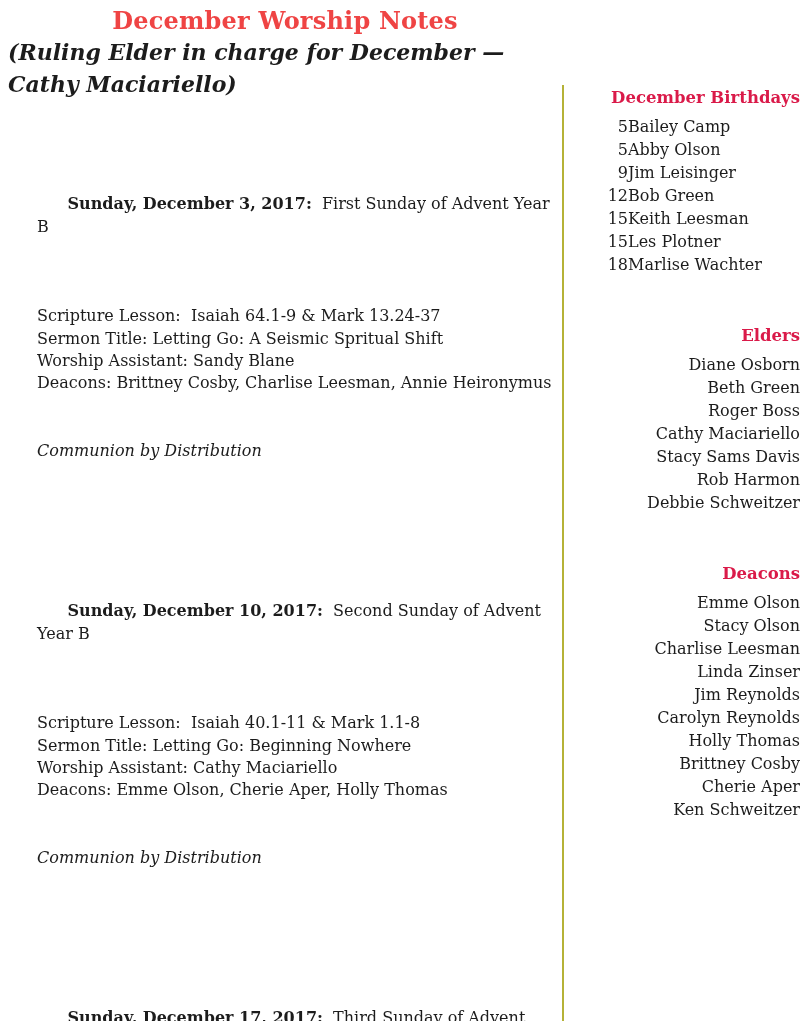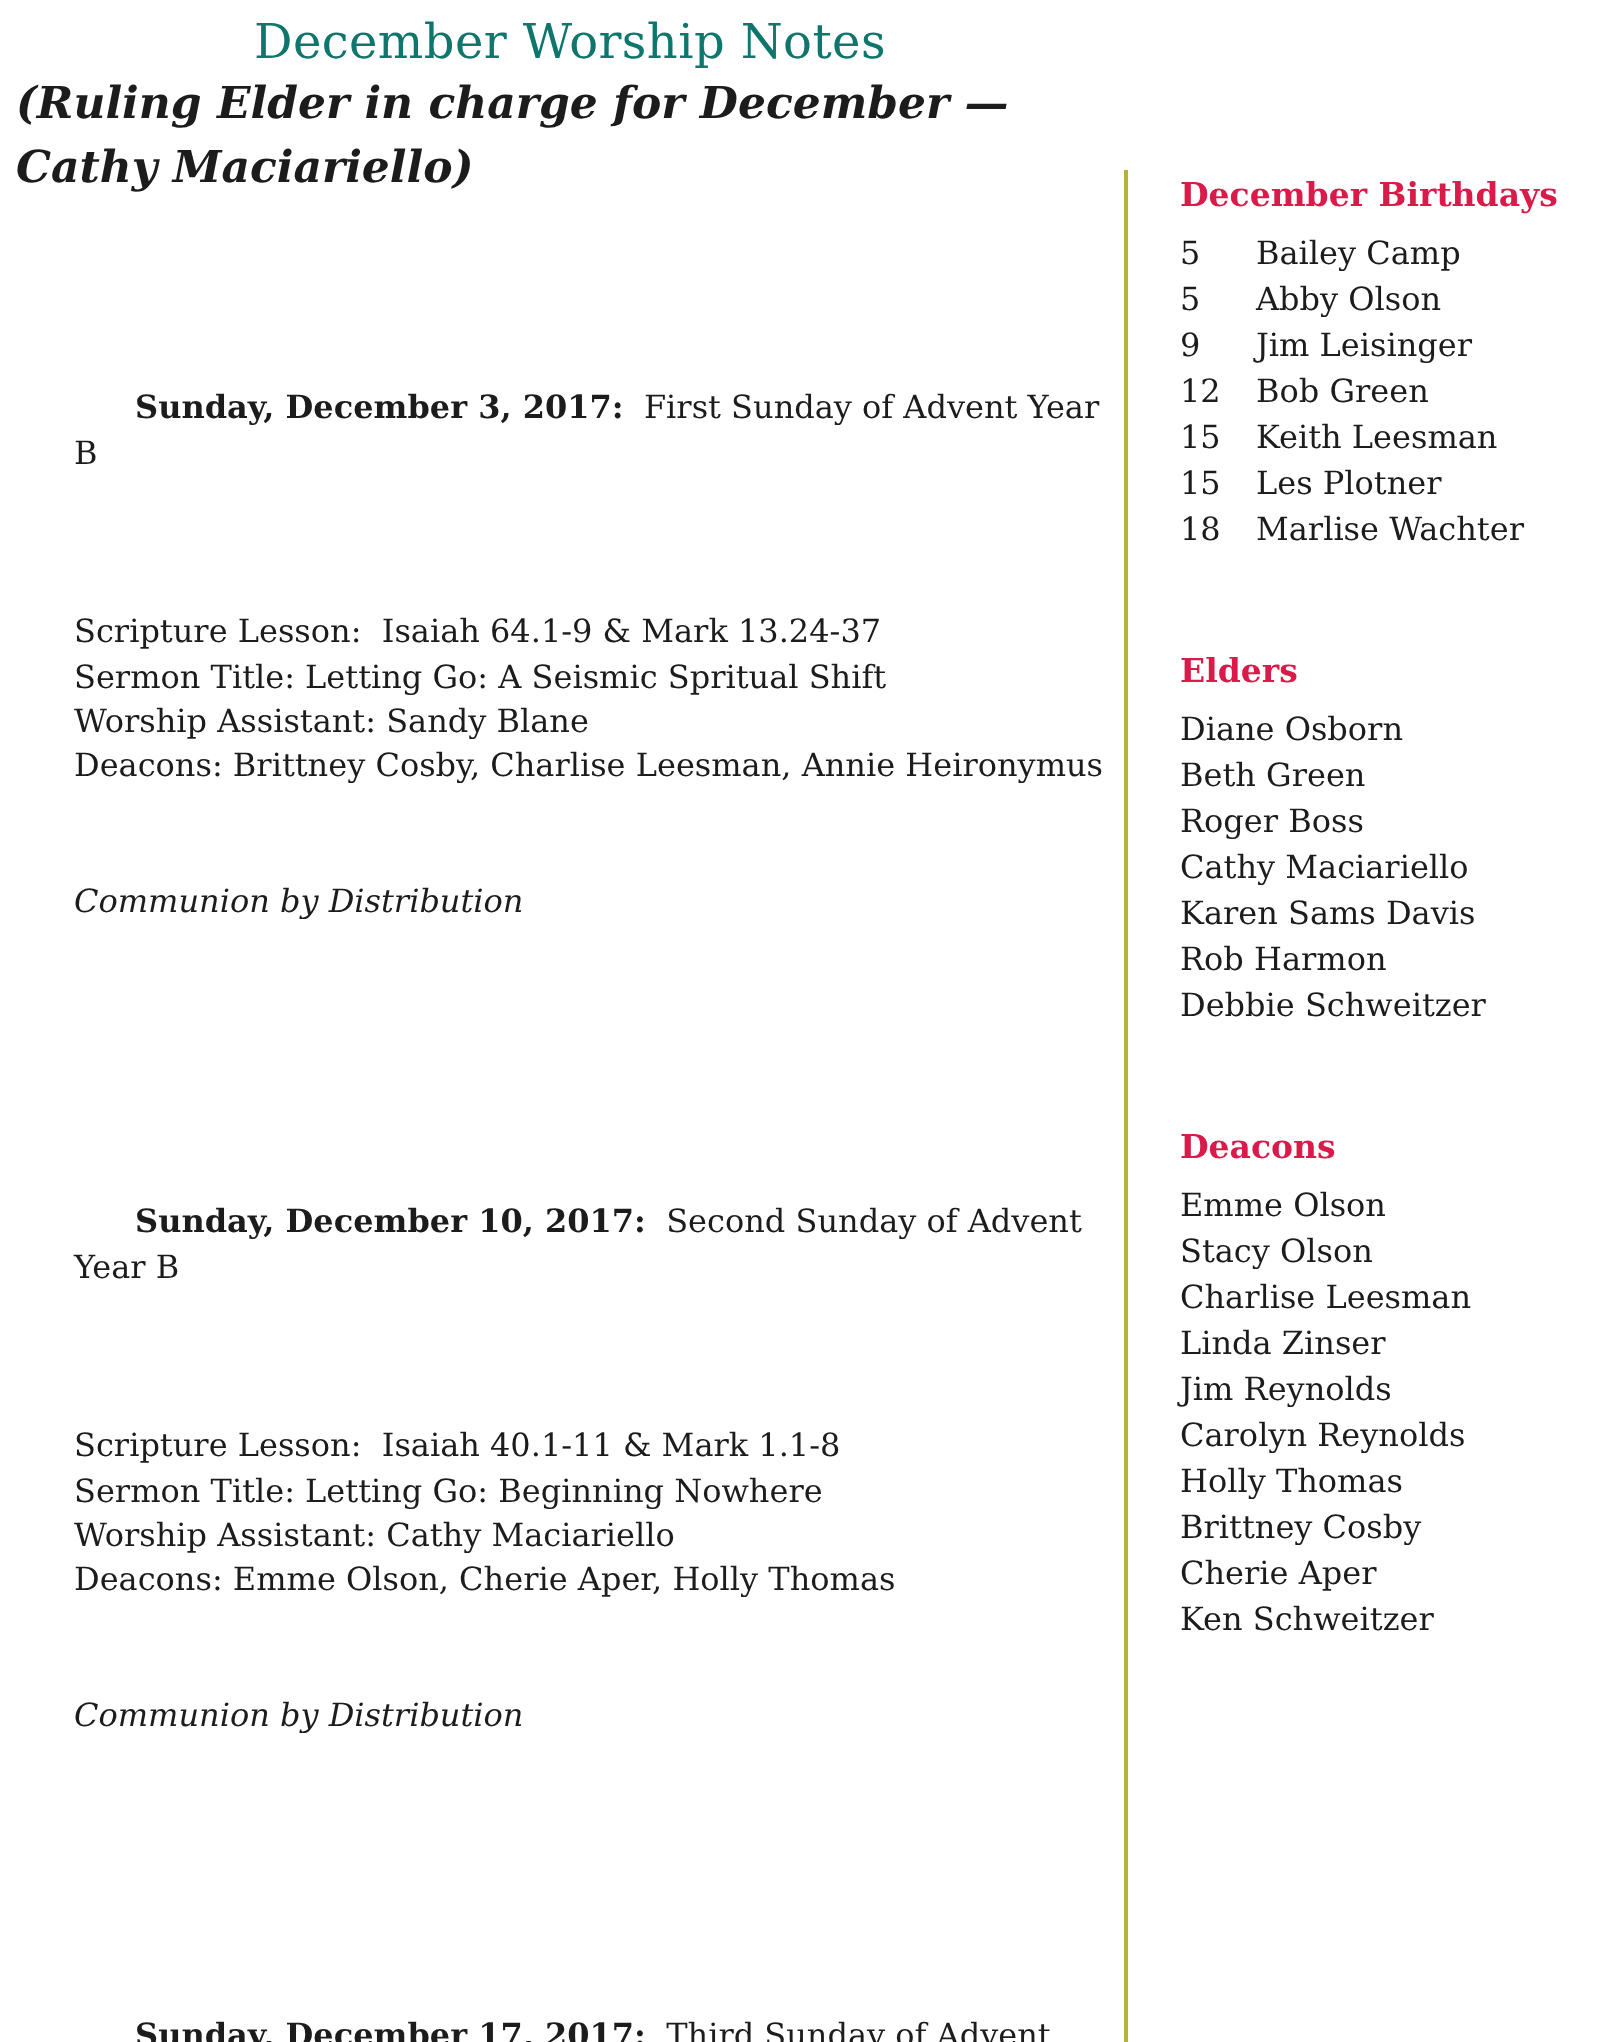--- a/index.html
+++ b/index.html
@@ -12,22 +12,22 @@
     overflow: hidden;
   }
   .page {
     display: flex;
     height: 100%;
     padding: 6px 0 0 8px;
   }
   .left-col { width: 554px; flex: 0 0 554px; }
   .page-title {
     font-size: 24px;
-    font-weight: normal;
-    color: #0f766e;
+    font-weight: bold;
+    color: #ef4444;
     text-align: center;
     line-height: 30px;
     letter-spacing: 0.2px;
   }
   .page-subtitle {
     font-size: 22px;
     font-weight: bold;
     font-style: italic;
     line-height: 32px;
     white-space: pre-wrap;
@@ -46,20 +46,21 @@
     flex: 0 0 2px;
     width: 2px;
     background: #b5b237;
     margin-top: 79px;
   }
   .right-col {
     flex: 1;
     padding: 80px 0 0 26px;
     font-size: 16px;
     line-height: 23px;
+    text-align: right;
   }
   .side-heading {
     font-weight: bold;
     color: #da1a49;
     margin-bottom: 6px;
     font-size: 16.5px;
   }
   .side-section { margin-bottom: 48px; }
   .birthday-row { display: flex; }
   .birthday-day { flex: 0 0 38px; }
@@ -140,21 +141,21 @@
         </div>
     </div>
 
     <div class="side-section">
       <div class="side-heading">Elders</div>
       <div class="side-list">
           <div>Diane Osborn</div>
           <div>Beth Green</div>
           <div>Roger Boss</div>
           <div>Cathy Maciariello</div>
-          <div>Karen Sams Davis</div>
+          <div>Stacy Sams Davis</div>
           <div>Rob Harmon</div>
           <div>Debbie Schweitzer</div>
         </div>
     </div>
 
     <div class="side-section">
       <div class="side-heading">Deacons</div>
       <div class="side-list">
           <div>Emme Olson</div>
           <div>Stacy Olson</div>

